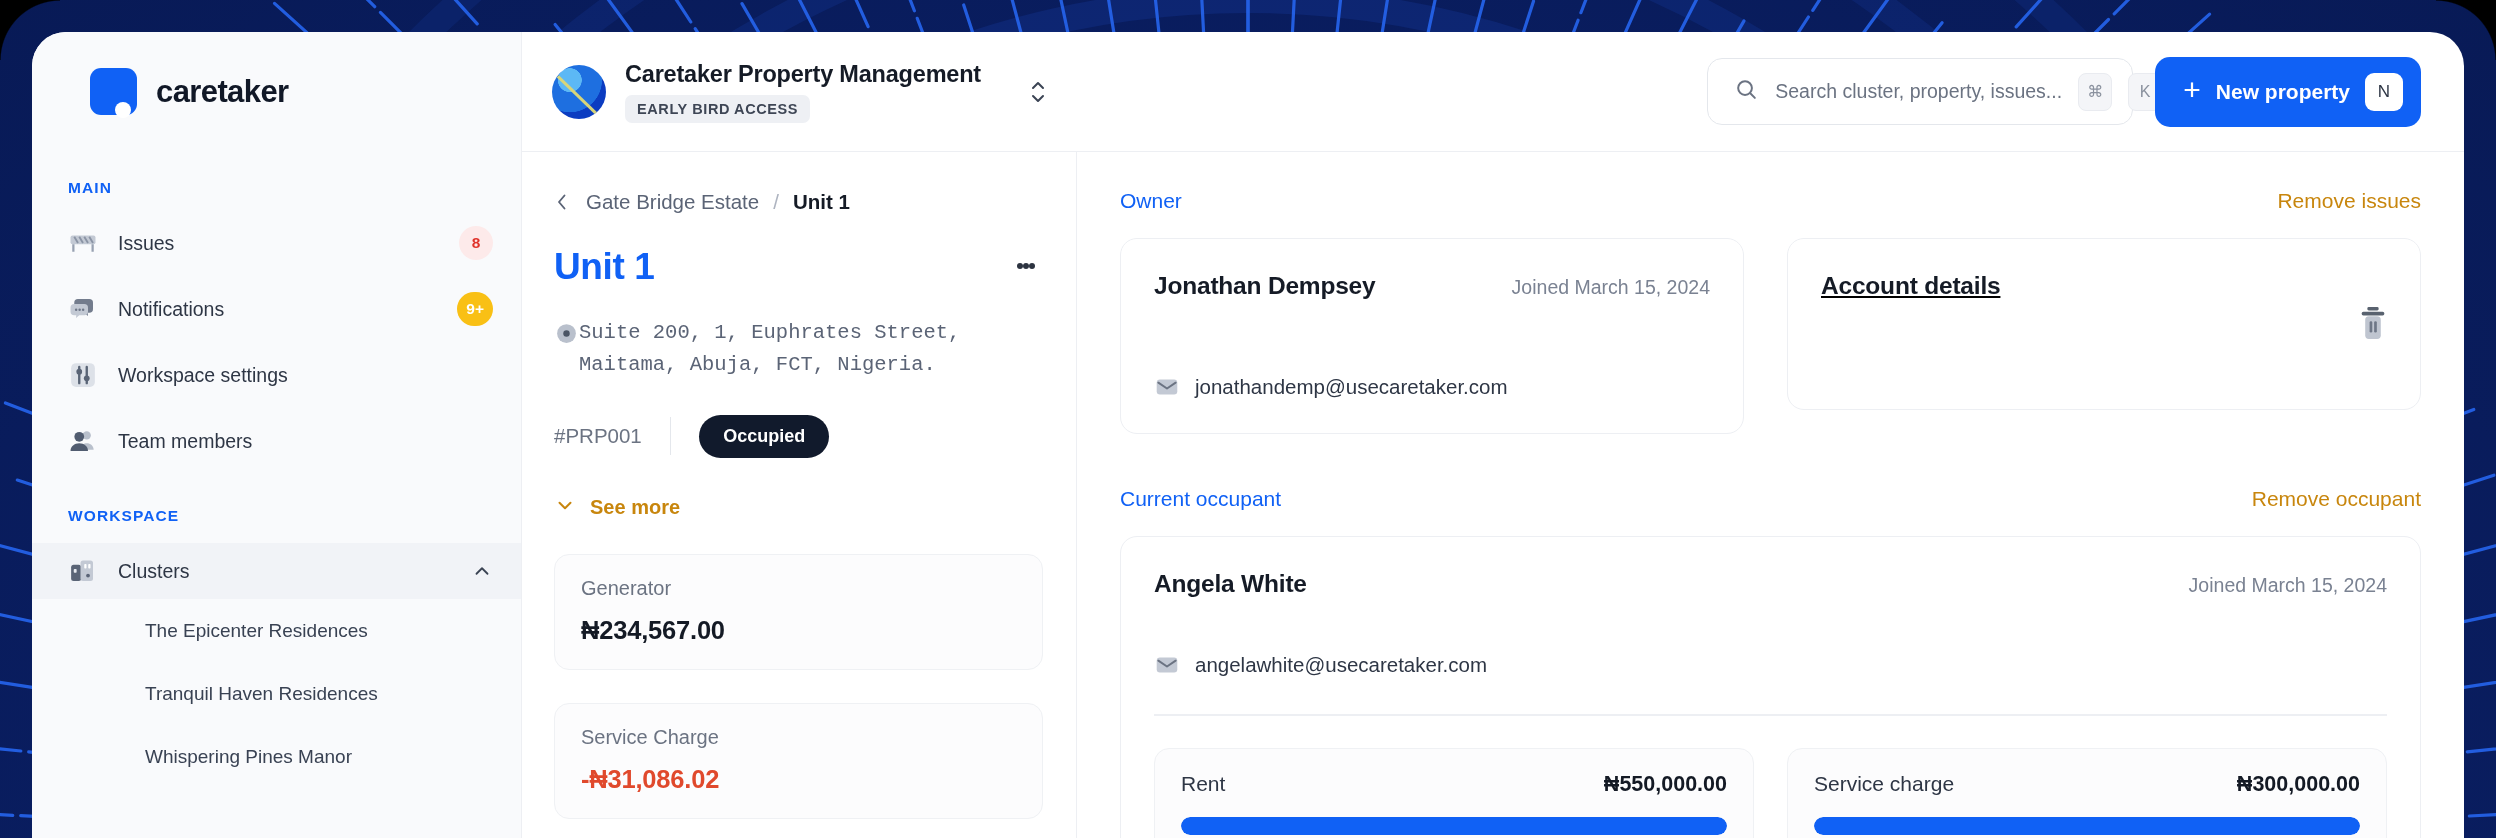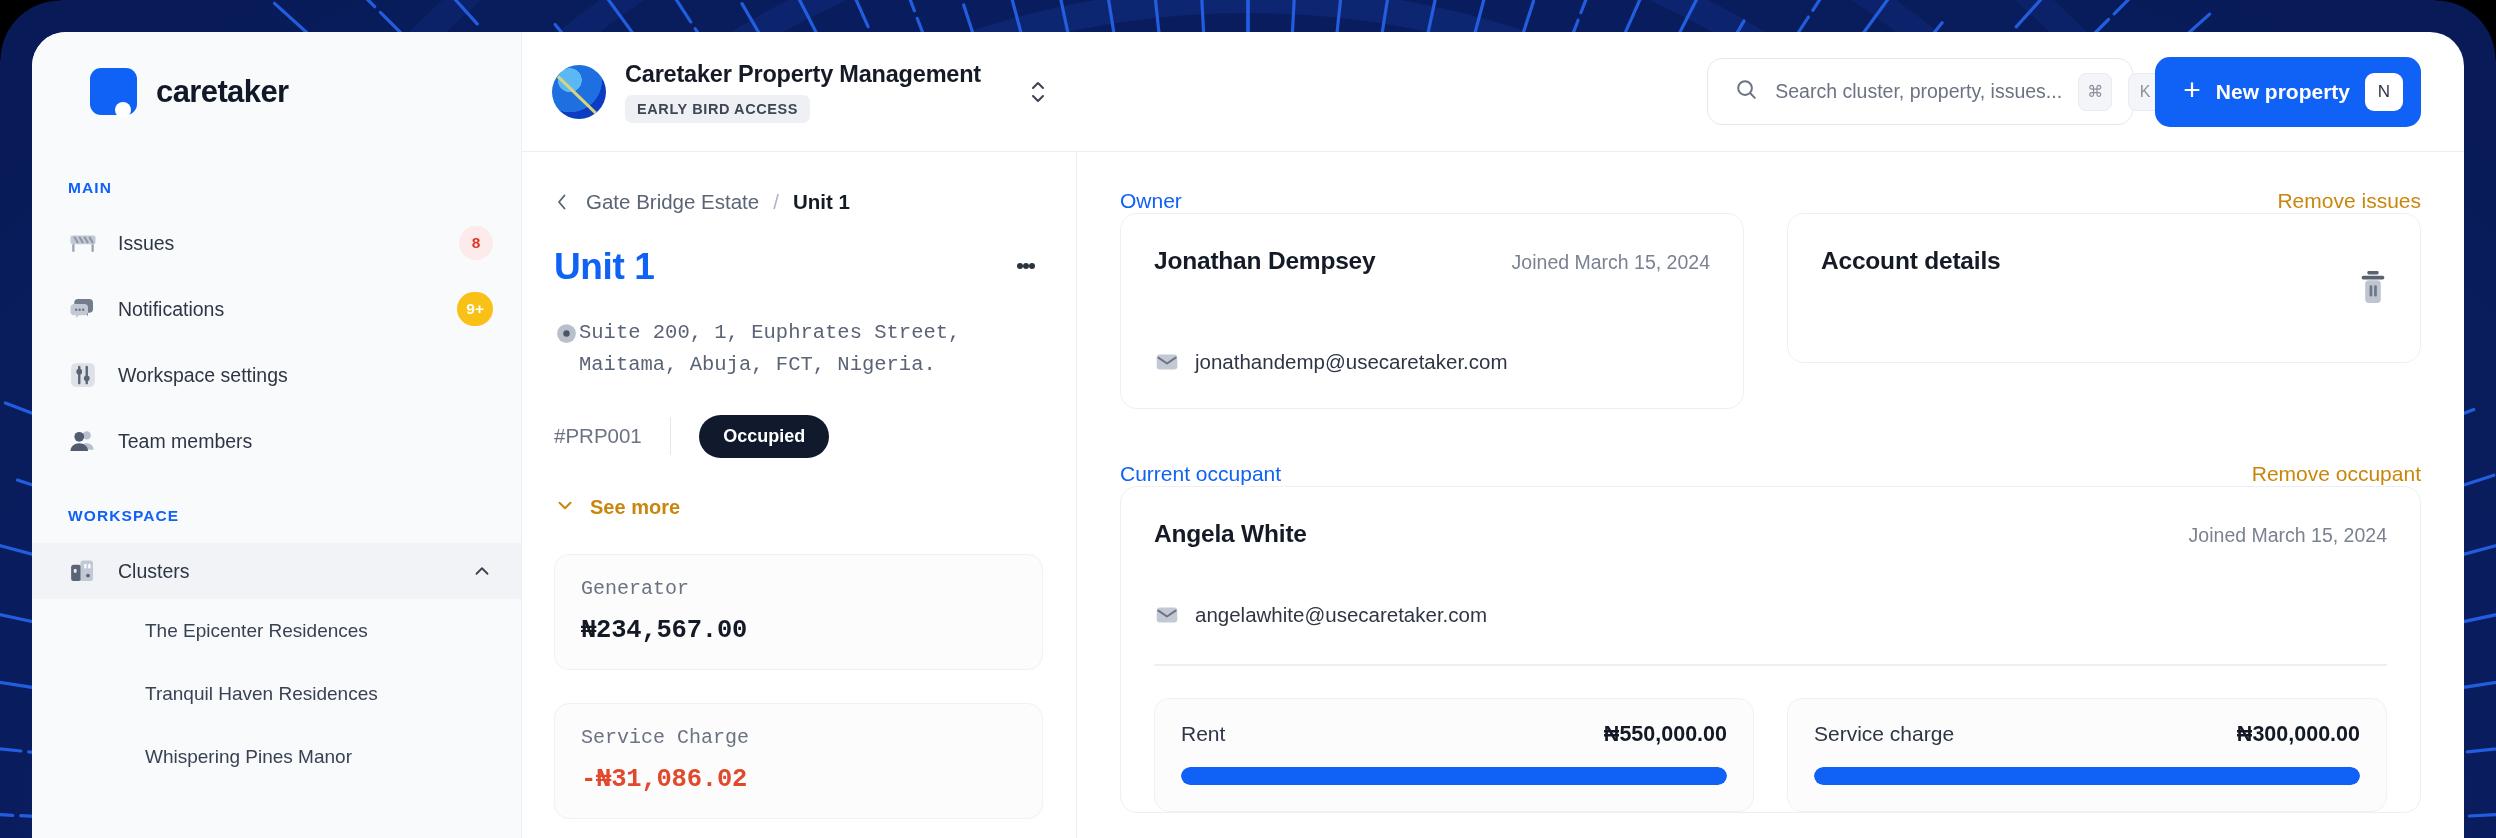--- a/index.html
+++ b/index.html
@@ -166,39 +166,39 @@
     font-size: 18px; font-weight: 700; padding: 11px 24px;
   }
 
   .see-more {
     display: flex; align-items: center; gap: 14px; margin-top: 36px;
     color: #C8860D; font-size: 20px; font-weight: 700; cursor: pointer;
   }
 
   .stat-card {
     border: 1.6px solid #EFF1F4; border-radius: 15px; background: #FCFCFD;
-    padding: 22px 26px 24px 26px; margin-top: 33px; font-family: Liberation Mono, monospace;
+    padding: 22px 26px 24px 26px; margin-top: 33px;
   }
   .stat-label { font-size: 20px; color: #6B7382; }
   .stat-value { font-size: 25.5px; font-weight: 700; color: #141A25; margin-top: 16px; letter-spacing: -.2px; }
   .stat-value.neg { color: #E0492C; }
 
   
   #right-pane { flex: 1; padding: 37px 43px 0 43px; min-width: 0; overflow: hidden; }
   .sec-head { display: flex; align-items: center; }
   .sec-title { font-size: 21px; color: #1061F5; font-weight: 400; }
   .sec-action { margin-left: auto; font-size: 21px; color: #C8860D; cursor: pointer; white-space: nowrap; }
 
-  .card-row { display: flex; gap: 43px; }
+  .card-row { display: flex; gap: 43px; margin-top: 25px; }
   .panel {
     border: 1.6px solid #EDEFF3; border-radius: 17px; background: #fff;
     flex: 1; min-width: 0;
   }
   #owner-card { padding: 33px 33px 33px 33px; height: 196px; display:flex; flex-direction:column; }
-  #account-card { padding: 33px 43px 33px 33px; height: 150px; display:flex; flex-direction:column; position: relative;}
+  #account-card { padding: 33px 43px 33px 33px; height: 172px; display:flex; flex-direction:column; position: relative; text-decoration: underline;}
   .p-head { display: flex; align-items: baseline; }
   .p-name { font-size: 24.5px; font-weight: 700; color: #151B26; letter-spacing: -.2px; }
   .p-joined { margin-left: auto; font-size: 19.5px; color: #7A8292; white-space: nowrap; }
   .p-foot { margin-top: auto; display: flex; align-items: center; gap: 15px; }
   .mail-ico { width: 26px; height: 26px; flex: 0 0 26px; }
   .p-email { font-size: 20.5px; color: #2E3645; }
 
   .acct-bottom { margin-top: auto; }
   .acct-name { font-size: 20.5px; color: #2E3645; }
   .acct-line { display: flex; align-items: center; gap: 20px; margin-top: 11px; }

